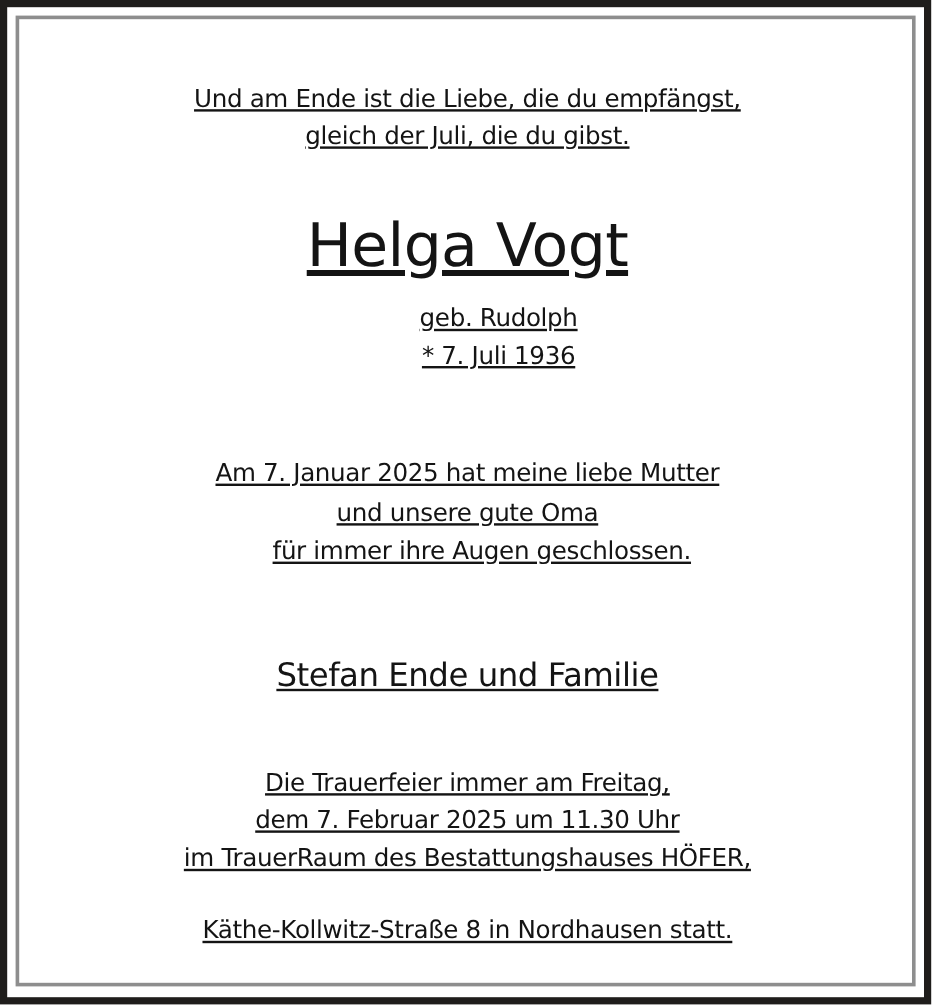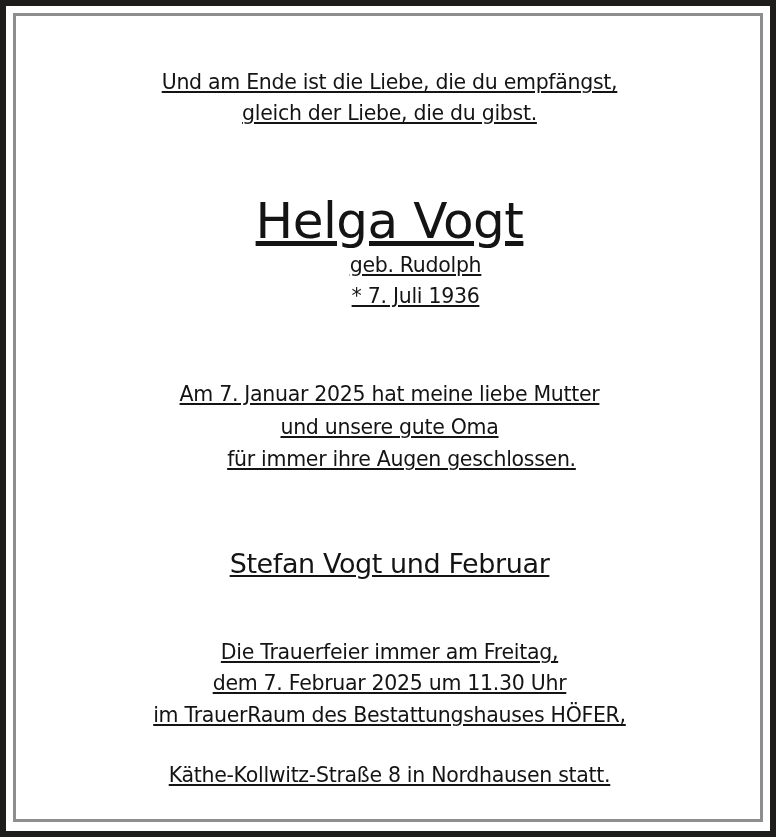--- a/index.html
+++ b/index.html
@@ -25,29 +25,29 @@
     .family { font-size: 27px; letter-spacing: -0.4px; }
   </style>
 </head>
 <body>
 
 <div class="outer-frame"></div>
 <div class="inner-frame"></div>
 
 <div>
   <div class="line motto" style="top:70px;">Und am Ende ist die Liebe, die du empfängst,</div>
-  <div class="line motto" style="top:101px;">gleich der Liebe, die du gibst.</div>
+  <div class="line motto" style="top:101px;">gleich der Juli, die du gibst.</div>
 
-  <div class="line name" style="top:192px;">Helga Vogt</div>
+  <div class="line name" style="top:176px;">Helga Vogt</div>
   <div class="line sub" style="top:253px;">geb. Rudolph</div>
   <div class="line sub" style="top:284px;">* 7. Juli 1936</div>
 
   <div class="line body-text" style="top:382px;">Am 7. Januar 2025 hat meine liebe Mutter</div>
   <div class="line body-text" style="top:415px;">und unsere gute Oma</div>
   <div class="line body-text" style="top:447px;margin-left:12px;">für immer ihre Augen geschlossen.</div>
 
-  <div class="line family" style="top:548px;">Stefan Vogt und Februar</div>
+  <div class="line family" style="top:548px;">Stefan Ende und Familie</div>
 
   <div class="line body-text" style="top:640px;">Die Trauerfeier immer am Freitag,</div>
   <div class="line body-text" style="top:671px;">dem 7. Februar 2025 um 11.30 Uhr</div>
   <div class="line body-text" style="top:703px;">im TrauerRaum des Bestattungshauses HÖFER,</div>
   <div class="line body-text" style="top:763px;">Käthe-Kollwitz-Straße 8 in Nordhausen statt.</div>
 </div>
 
 </body></html>

